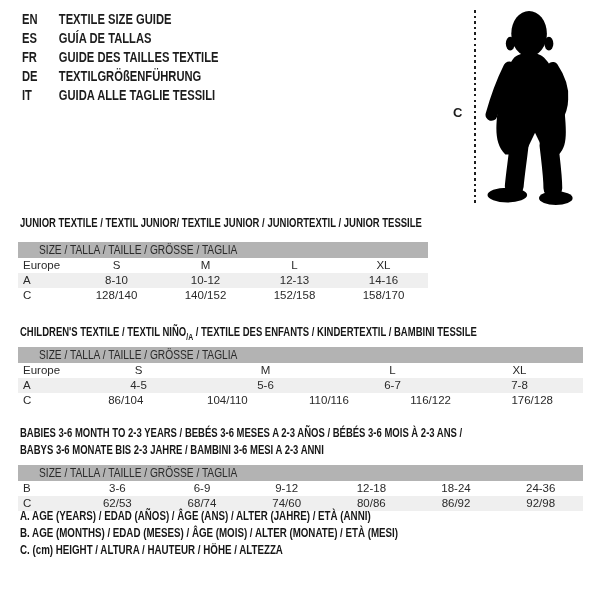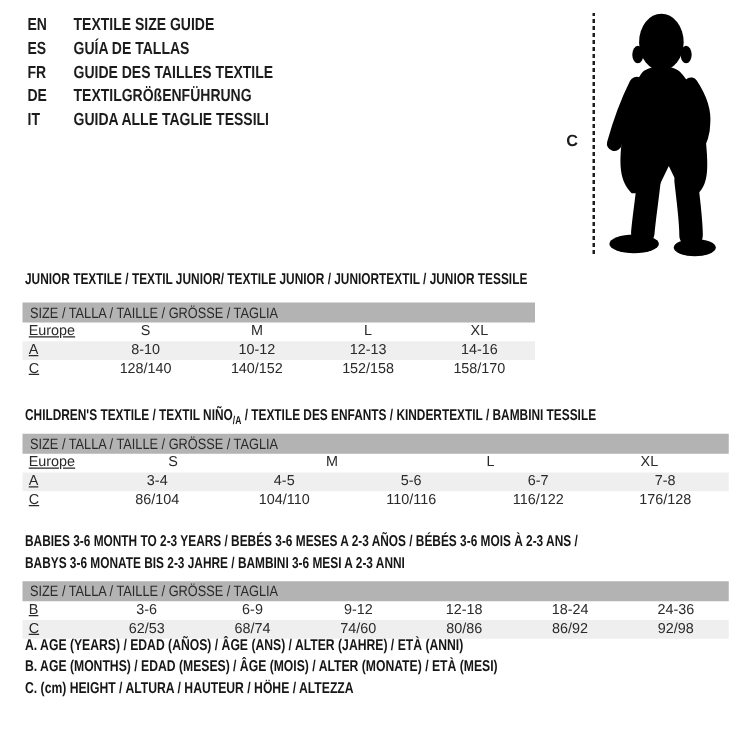--- a/index.html
+++ b/index.html
@@ -30,26 +30,26 @@
     position:absolute; left:20px; font-weight:bold; font-size:12.5px;
     white-space:nowrap; transform:scaleX(0.76); transform-origin:0 0; color:#161616;
   }
   .tbl-title sub { font-size:9px; }
   
   .tbl { position:absolute; left:18px; }
   .tbl-narrow { width:410px; }
   .tbl-wide { width:565px; }
   .thead {
     height:16px; line-height:16px; background:#b3b3b3; color:#2a2a2a;
-    font-size:12px; padding-left:6px; white-space:nowrap;
+    font-size:12px; padding-left:21px; white-space:nowrap;
   }
   .thead span { display:inline-block; transform:scaleX(0.85); transform-origin:0 50%; }
   .trow { display:flex; height:15px; line-height:15px; font-size:11.5px; color:#2a2a2a; }
   .trow.alt { background:#efefef; }
-  .tlabel { padding-left:5px; box-sizing:border-box;text-decoration:underline; }
+  .tlabel { padding-left:5px; box-sizing:border-box; }
   .tbl-narrow .tlabel { width:54px; }
   .tbl-wide .tlabel { width:57px; }
   .tcell { flex:1; text-align:center; }
   
   .notes { position:absolute; left:20px; top:508px; }
   .note-line {
     font-weight:bold; font-size:12.5px; line-height:17px; white-space:nowrap;
     transform:scaleX(0.78); transform-origin:0 0; color:#161616;
   }
 </style>
@@ -135,21 +135,20 @@
     </div>
     <div class="trow">
       <span class="tlabel">Europe</span>
       <span class="tcell">S</span>
       <span class="tcell">M</span>
       <span class="tcell">L</span>
       <span class="tcell">XL</span>
     </div>
     <div class="trow alt">
       <span class="tlabel">A</span>
-      <span class="tcell">3-4</span>
       <span class="tcell">4-5</span>
       <span class="tcell">5-6</span>
       <span class="tcell">6-7</span>
       <span class="tcell">7-8</span>
     </div>
     <div class="trow">
       <span class="tlabel">C</span>
       <span class="tcell">86/104</span>
       <span class="tcell">104/110</span>
       <span class="tcell">110/116</span>

